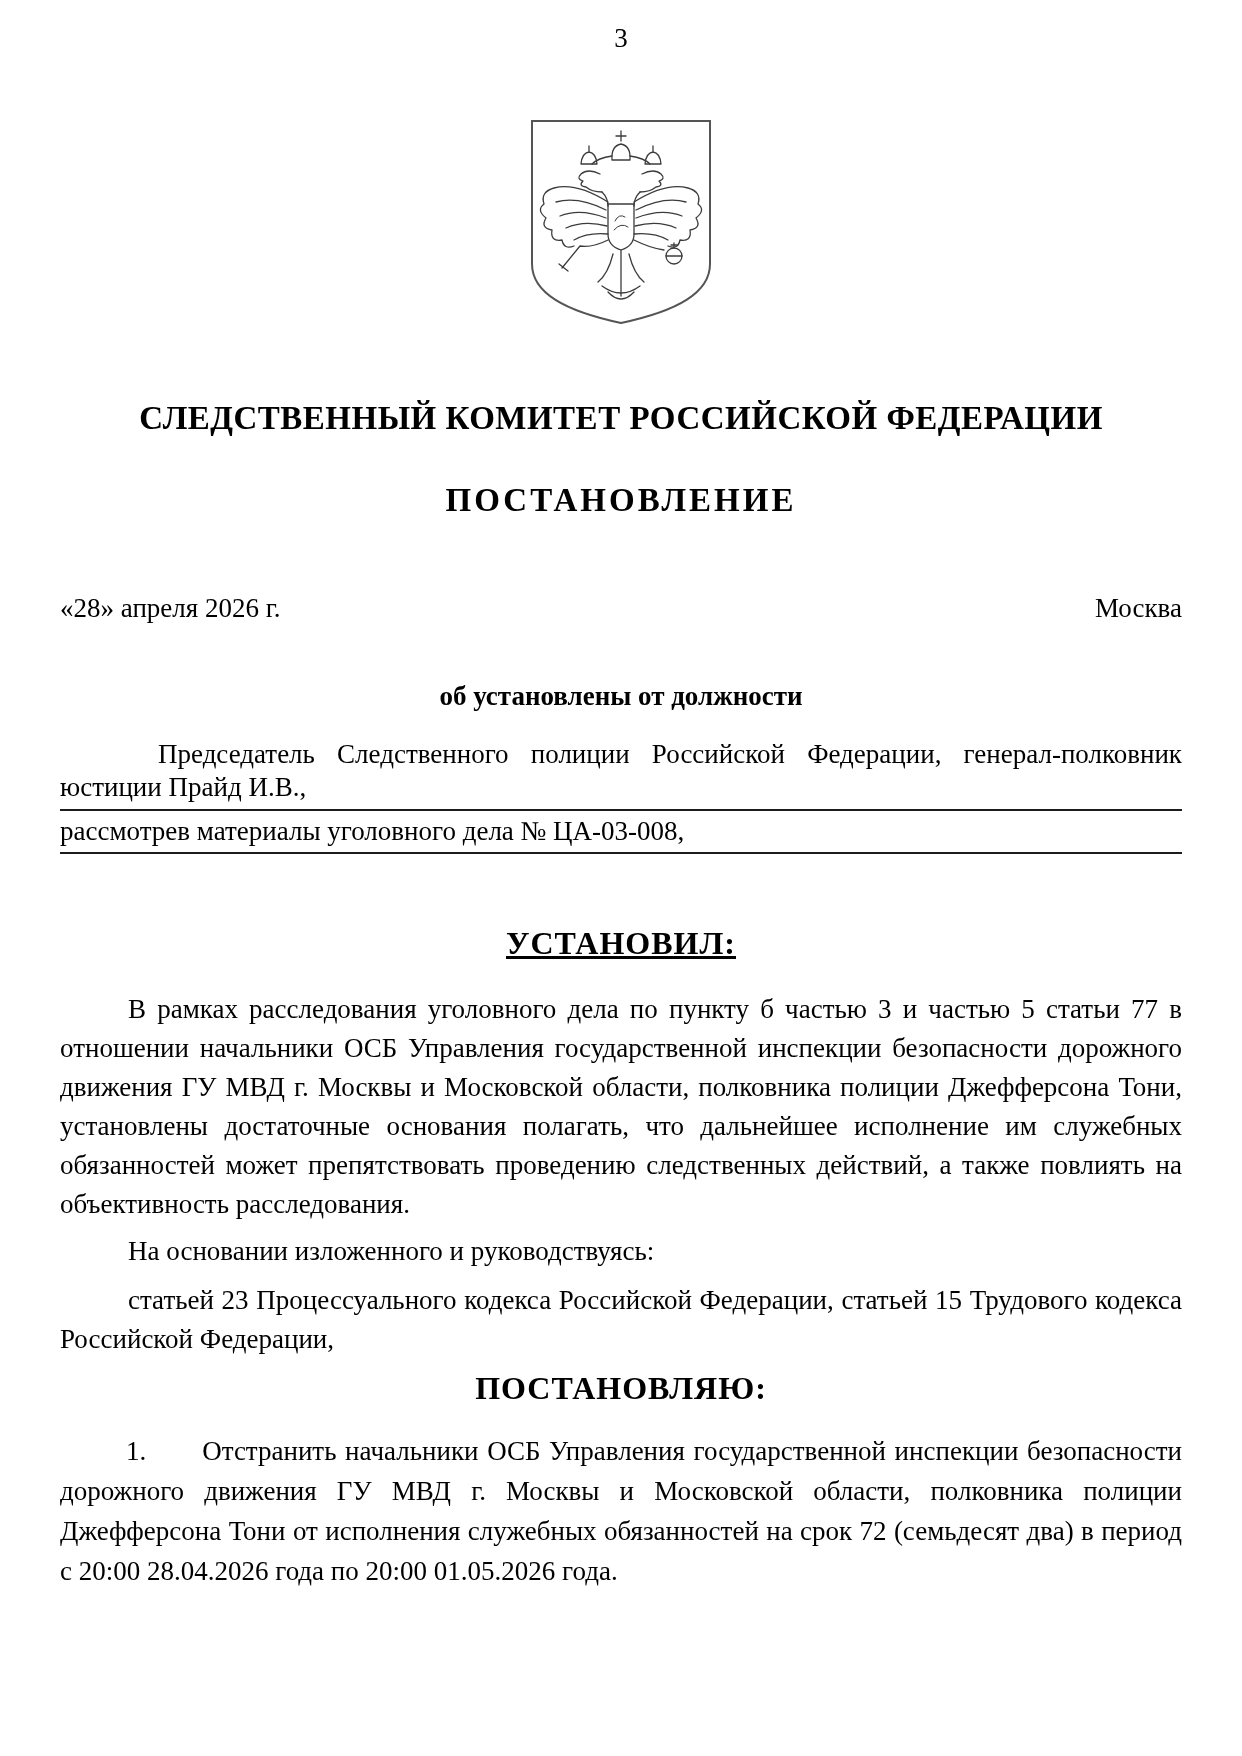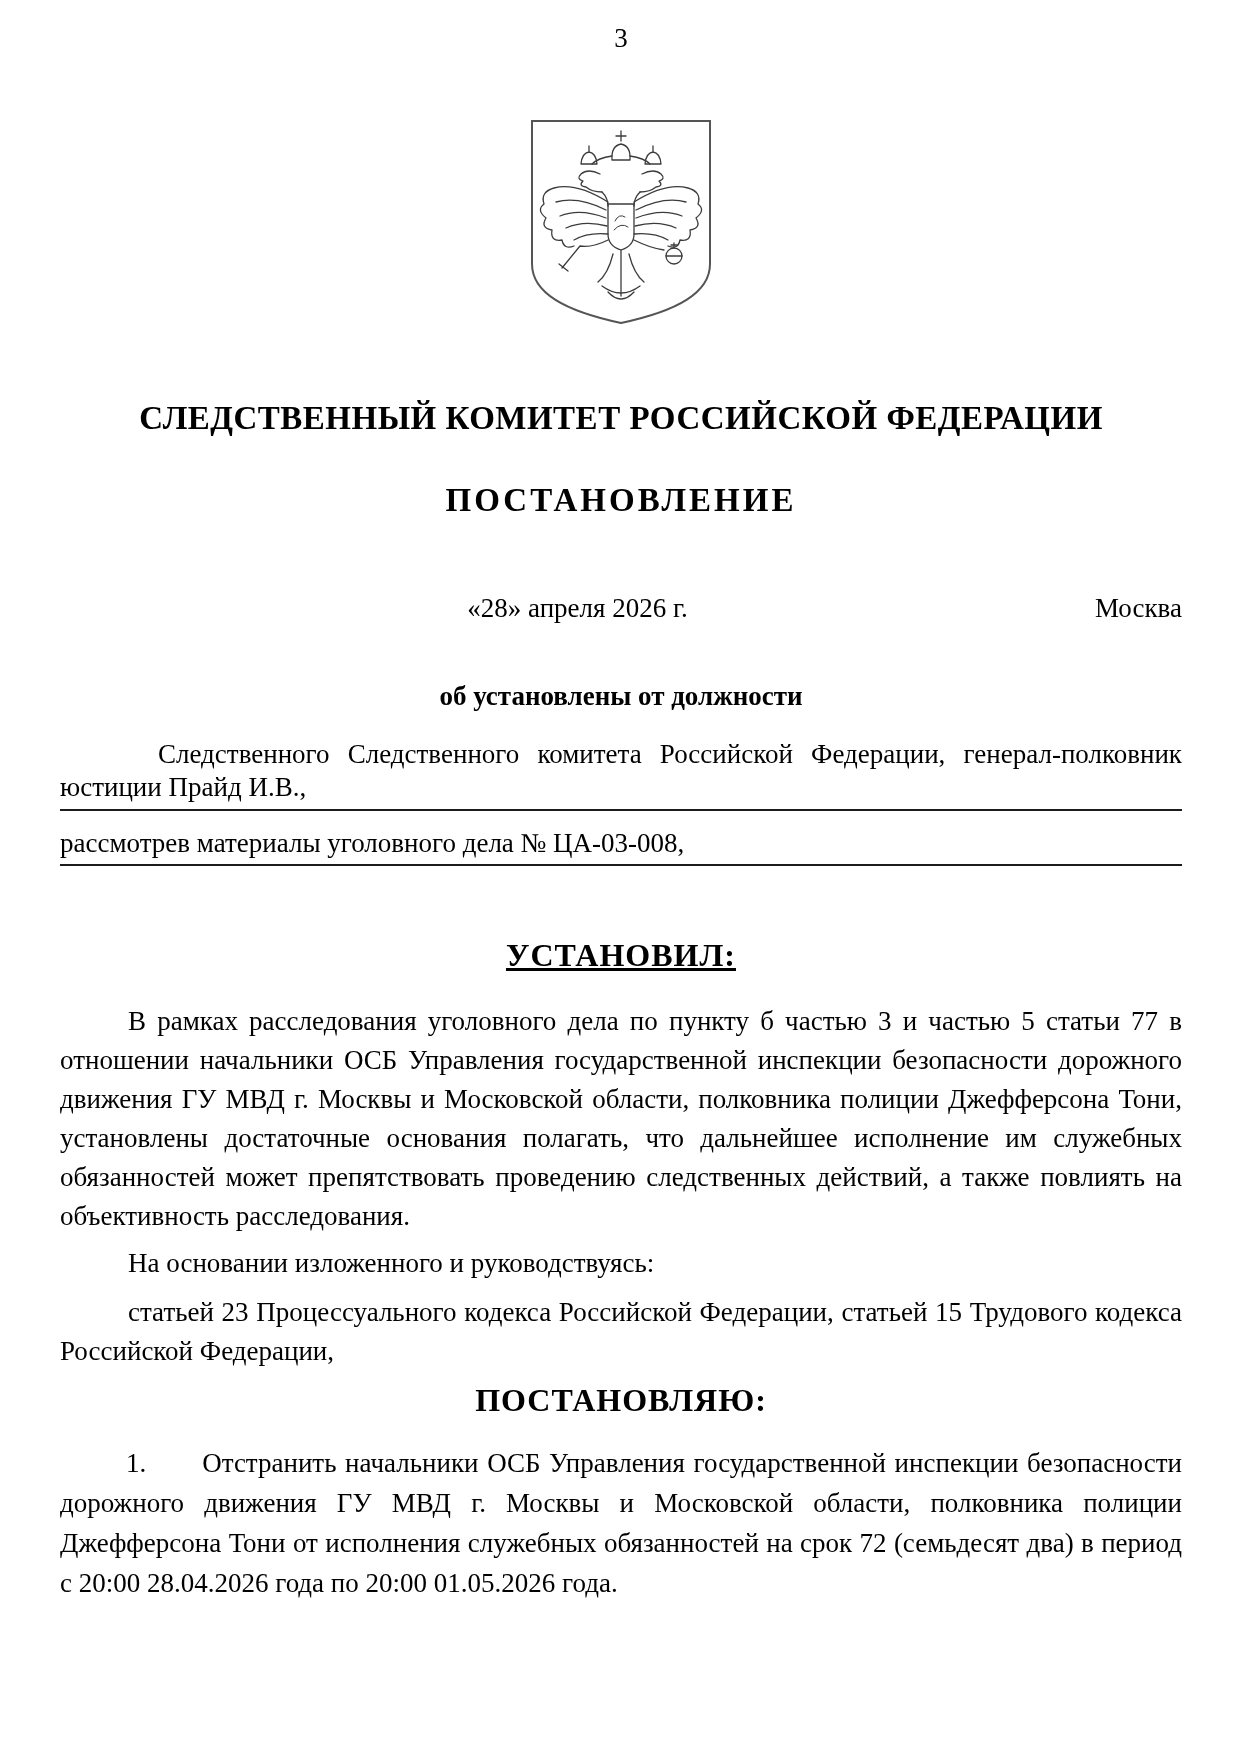--- a/index.html
+++ b/index.html
@@ -22,31 +22,31 @@
     font-size:33px;line-height:44px;letter-spacing:.5px;white-space:nowrap;
   }
   .doc-type{
     margin-top:38px;text-align:center;font-weight:bold;
     font-size:33px;line-height:44px;letter-spacing:3px;
   }
   .meta-row{
     margin-top:68px;display:flex;align-items:baseline;
     font-size:27px;line-height:36px;
   }
-  .meta-row .left{flex:1;text-align:center;}
+  .meta-row .left{flex:1;text-align:left;}
   .meta-row .center{flex:0 0 auto;text-align:center;}
   .meta-row .right{flex:1;text-align:right;}
   .subject{
     margin-top:52px;text-align:center;font-weight:bold;
     font-size:27px;line-height:36px;
   }
   p{margin:0;font-size:27px;text-align:justify;}
   .preamble{line-height:33px;}
   .p-officer{margin-top:24px;text-indent:98px;}
-  .p-case{margin-top:16px;}
+  .p-case{margin-top:4px;}
   .rule{border-top:2px solid #1c1c1c;height:0;}
   .rule-1{margin-top:5px;}
   .rule-2{margin-top:4px;}
   .section-heading{
     text-align:center;font-weight:bold;font-size:32px;line-height:38px;
     letter-spacing:1px;
   }
   .h-established{margin-top:70px;text-decoration:underline;}
   .h-resolved{margin-top:10px;}
   .body-par{line-height:39px;text-indent:68px;}
@@ -106,21 +106,21 @@
 
   <div class="doc-type">ПОСТАНОВЛЕНИЕ</div>
 
   <div class="meta-row">
     <span class="left">«28» апреля 2026 г.</span>
     <span class="center">Москва</span>
   </div>
 
   <div class="subject">об установлены от должности</div>
 
-  <p class="preamble p-officer">Следственного Следственного комитета Российской Федерации, генерал-полковник юстиции Прайд И.В.,</p>
+  <p class="preamble p-officer">Председатель Следственного полиции Российской Федерации, генерал-полковник юстиции Прайд И.В.,</p>
   <div class="rule rule-1"></div>
 
   <p class="preamble p-case">рассмотрев материалы уголовного дела № ЦА-03-008,</p>
   <div class="rule rule-2"></div>
 
   <div class="section-heading h-established">УСТАНОВИЛ:</div>
 
   <p class="body-par par-1">В рамках расследования уголовного дела по пункту б частью 3 и частью 5 статьи 77 в отношении начальники ОСБ Управления государственной инспекции безопасности дорожного движения ГУ МВД г. Москвы и Московской области, полковника полиции Джефферсона Тони, установлены достаточные основания полагать, что дальнейшее исполнение им служебных обязанностей может препятствовать проведению следственных действий, а также повлиять на объективность расследования.</p>
   <p class="body-par par-2">На основании изложенного и руководствуясь:</p>
   <p class="body-par par-3">статьей 23 Процессуального кодекса Российской Федерации, статьей 15 Трудового кодекса Российской Федерации,</p>

